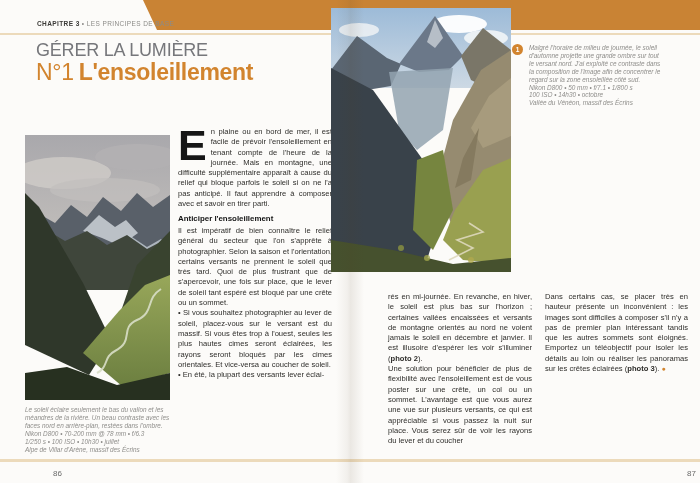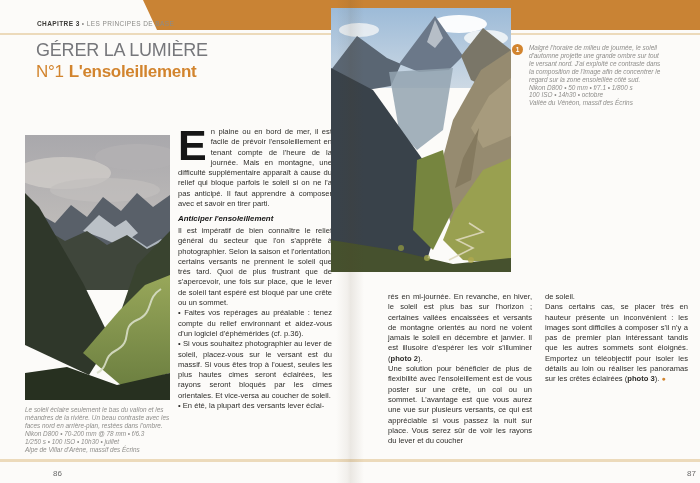--- a/index.html
+++ b/index.html
@@ -13,37 +13,37 @@
     position:absolute;top:0;left:143px;right:0;height:30px;
     background:#c98334;
     clip-path:polygon(0 0,100% 0,100% 100%,14px 100%);
   }
   .hairline{position:absolute;left:0;width:700px;background:#ecdabb;}
   .hairline.top{top:33px;height:2px;}
   .hairline.bottom{top:459px;height:2.5px;}
   .chapter{position:absolute;left:37px;top:20px;font-size:6.5px;letter-spacing:.4px;color:#8c8b88;white-space:nowrap;}
   .chapter b{color:#3a3937;font-weight:bold;}
   .title-kicker{position:absolute;left:36px;top:41px;font-size:18px;line-height:18px;color:#76777b;letter-spacing:-.2px;}
-  .title-main{position:absolute;left:36px;top:60px;font-size:17px;line-height:24px;color:#d2842e;letter-spacing:-.3px;}
+  .title-main{position:absolute;left:36px;top:60px;font-size:23px;line-height:24px;color:#d2842e;letter-spacing:-.3px;}
   .title-main .num{font-weight:normal;margin-right:5px;}
   .title-main b{font-weight:bold;}
   
   .photo{position:absolute;display:block;}
   
   .caption{position:absolute;font-size:6.4px;line-height:7.9px;color:#8e8d8a;font-style:italic;}
   .caption .loc{margin-top:0;}
   .marker{
     position:absolute;width:11px;height:11px;border-radius:50%;
     background:#d2842e;color:#fff;font-size:6.5px;font-weight:bold;
     text-align:center;line-height:11.5px;font-style:normal;
   }
   
   .col{position:absolute;font-size:7.6px;line-height:10.3px;text-align:justify;color:#2e2d2a;}
   .col p{margin:0;}
-  .col .head{font-weight:bold;color:#141414;text-align:left;font-size:7.9px;line-height:9.6px;margin:5px 0 2px;font-style:italic;}
+  .col .head{font-weight:bold;color:#141414;text-align:left;font-size:7.9px;line-height:9.6px;margin:5px 0 2px;}
   .col .head span{display:block;}
   .dropcap{float:left;font-size:43px;line-height:32px;font-weight:bold;color:#161616;margin:2px 4px 0 0;}
   .enddot{color:#d2842e;font-size:7px;}
   
   .pageno{position:absolute;top:469px;font-size:8px;color:#6b6b6b;}
   .pageno.left{left:53px;}
   .pageno.right{left:687px;text-align:right;}
   .gutter{
     position:absolute;left:336px;top:0;width:28px;height:483px;pointer-events:none;
     background:linear-gradient(90deg,rgba(80,60,30,0) 0%,rgba(80,60,30,.06) 40%,rgba(80,60,30,.10) 52%,rgba(80,60,30,0) 100%);
@@ -92,21 +92,20 @@
     <div>1/250 s • 100 ISO • 10h30 • juillet</div>
     <div class="loc">Alpe de Villar d'Arène, massif des Écrins</div>
   </div>
 
   <div class="col" style="left:178px;top:127px;width:154px;height:332px;">
     <p><span class="dropcap">E</span><span>n plaine ou en bord de mer, il est facile de prévoir l'ensoleillement en tenant compte de l'heure de la journée. Mais en montagne, une difficulté supplémentaire apparaît à cause du relief qui bloque parfois le soleil si on ne l'a pas anticipé. Il faut apprendre à composer avec et savoir en tirer parti.</span></p>
     <p class="head">
       <span>Anticiper l'ensoleillement</span>
     </p>
     <p>Il est impératif de bien connaître le relief général du secteur que l'on s'apprête à photographier. Selon la saison et l'orientation, certains versants ne prennent le soleil que très tard. Quoi de plus frustrant que de s'apercevoir, une fois sur place, que le lever de soleil tant espéré est bloqué par une crête ou un sommet.</p>
-    <p>• Faites vos repérages au préalable : tenez compte du relief environnant et aidez-vous d'un logiciel d'éphémérides (cf. p.36).</p>
     <p>• Si vous souhaitez photographier au lever de soleil, placez-vous sur le versant est du massif. Si vous êtes trop à l'ouest, seules les plus hautes cimes seront éclairées, les rayons seront bloqués par les cimes orientales. Et vice-versa au coucher de soleil.</p>
     <p>• En été, la plupart des versants lever éclai-</p>
   </div>
 
   <svg class="photo" style="left:331px;top:8px;" width="180" height="264" viewBox="0 0 180 264">
     <defs>
       <linearGradient id="skyM" x1="0" y1="0" x2="0" y2="1">
         <stop offset="0" stop-color="#9dbbd8"></stop>
           <stop offset="1" stop-color="#cdd9e4"></stop>
       </linearGradient>
@@ -140,21 +139,20 @@
     <div>100 ISO • 14h30 • octobre</div>
     <div class="loc">Vallée du Vénéon, massif des Écrins</div>
   </div>
 
   <div class="col" style="left:388px;top:292px;width:144px;height:166px;">
     <p><span>rés en mi-journée. En revanche, en hiver, le soleil est plus bas sur l'horizon ; certaines vallées encaissées et versants de montagne orientés au nord ne voient jamais le soleil en décembre et janvier. Il est illusoire d'espérer les voir s'illuminer (</span><b>photo 2</b><span>).</span></p>
     <p>Une solution pour bénéficier de plus de flexibilité avec l'ensoleillement est de vous poster sur une crête, un col ou un sommet. L'avantage est que vous aurez une vue sur plusieurs versants, ce qui est appréciable si vous passez la nuit sur place. Vous serez sûr de voir les rayons du lever et du coucher</p>
   </div>
 
   <div class="col" style="left:545px;top:292px;width:143px;height:166px;">
-    <p>de soleil.</p>
     <p><span>Dans certains cas, se placer très en hauteur présente un inconvénient : les images sont difficiles à composer s'il n'y a pas de premier plan intéressant tandis que les autres sommets sont éloignés. Emportez un téléobjectif pour isoler les détails au loin ou réaliser les panoramas sur les crêtes éclairées (</span><b>photo 3</b><span>). </span><span class="enddot">●</span></p>
   </div>
 
   <div class="hairline bottom"></div>
   <div class="pageno left">86</div>
   <div class="pageno right">87</div>
 
   <div class="gutter"></div>
 </div>
 

